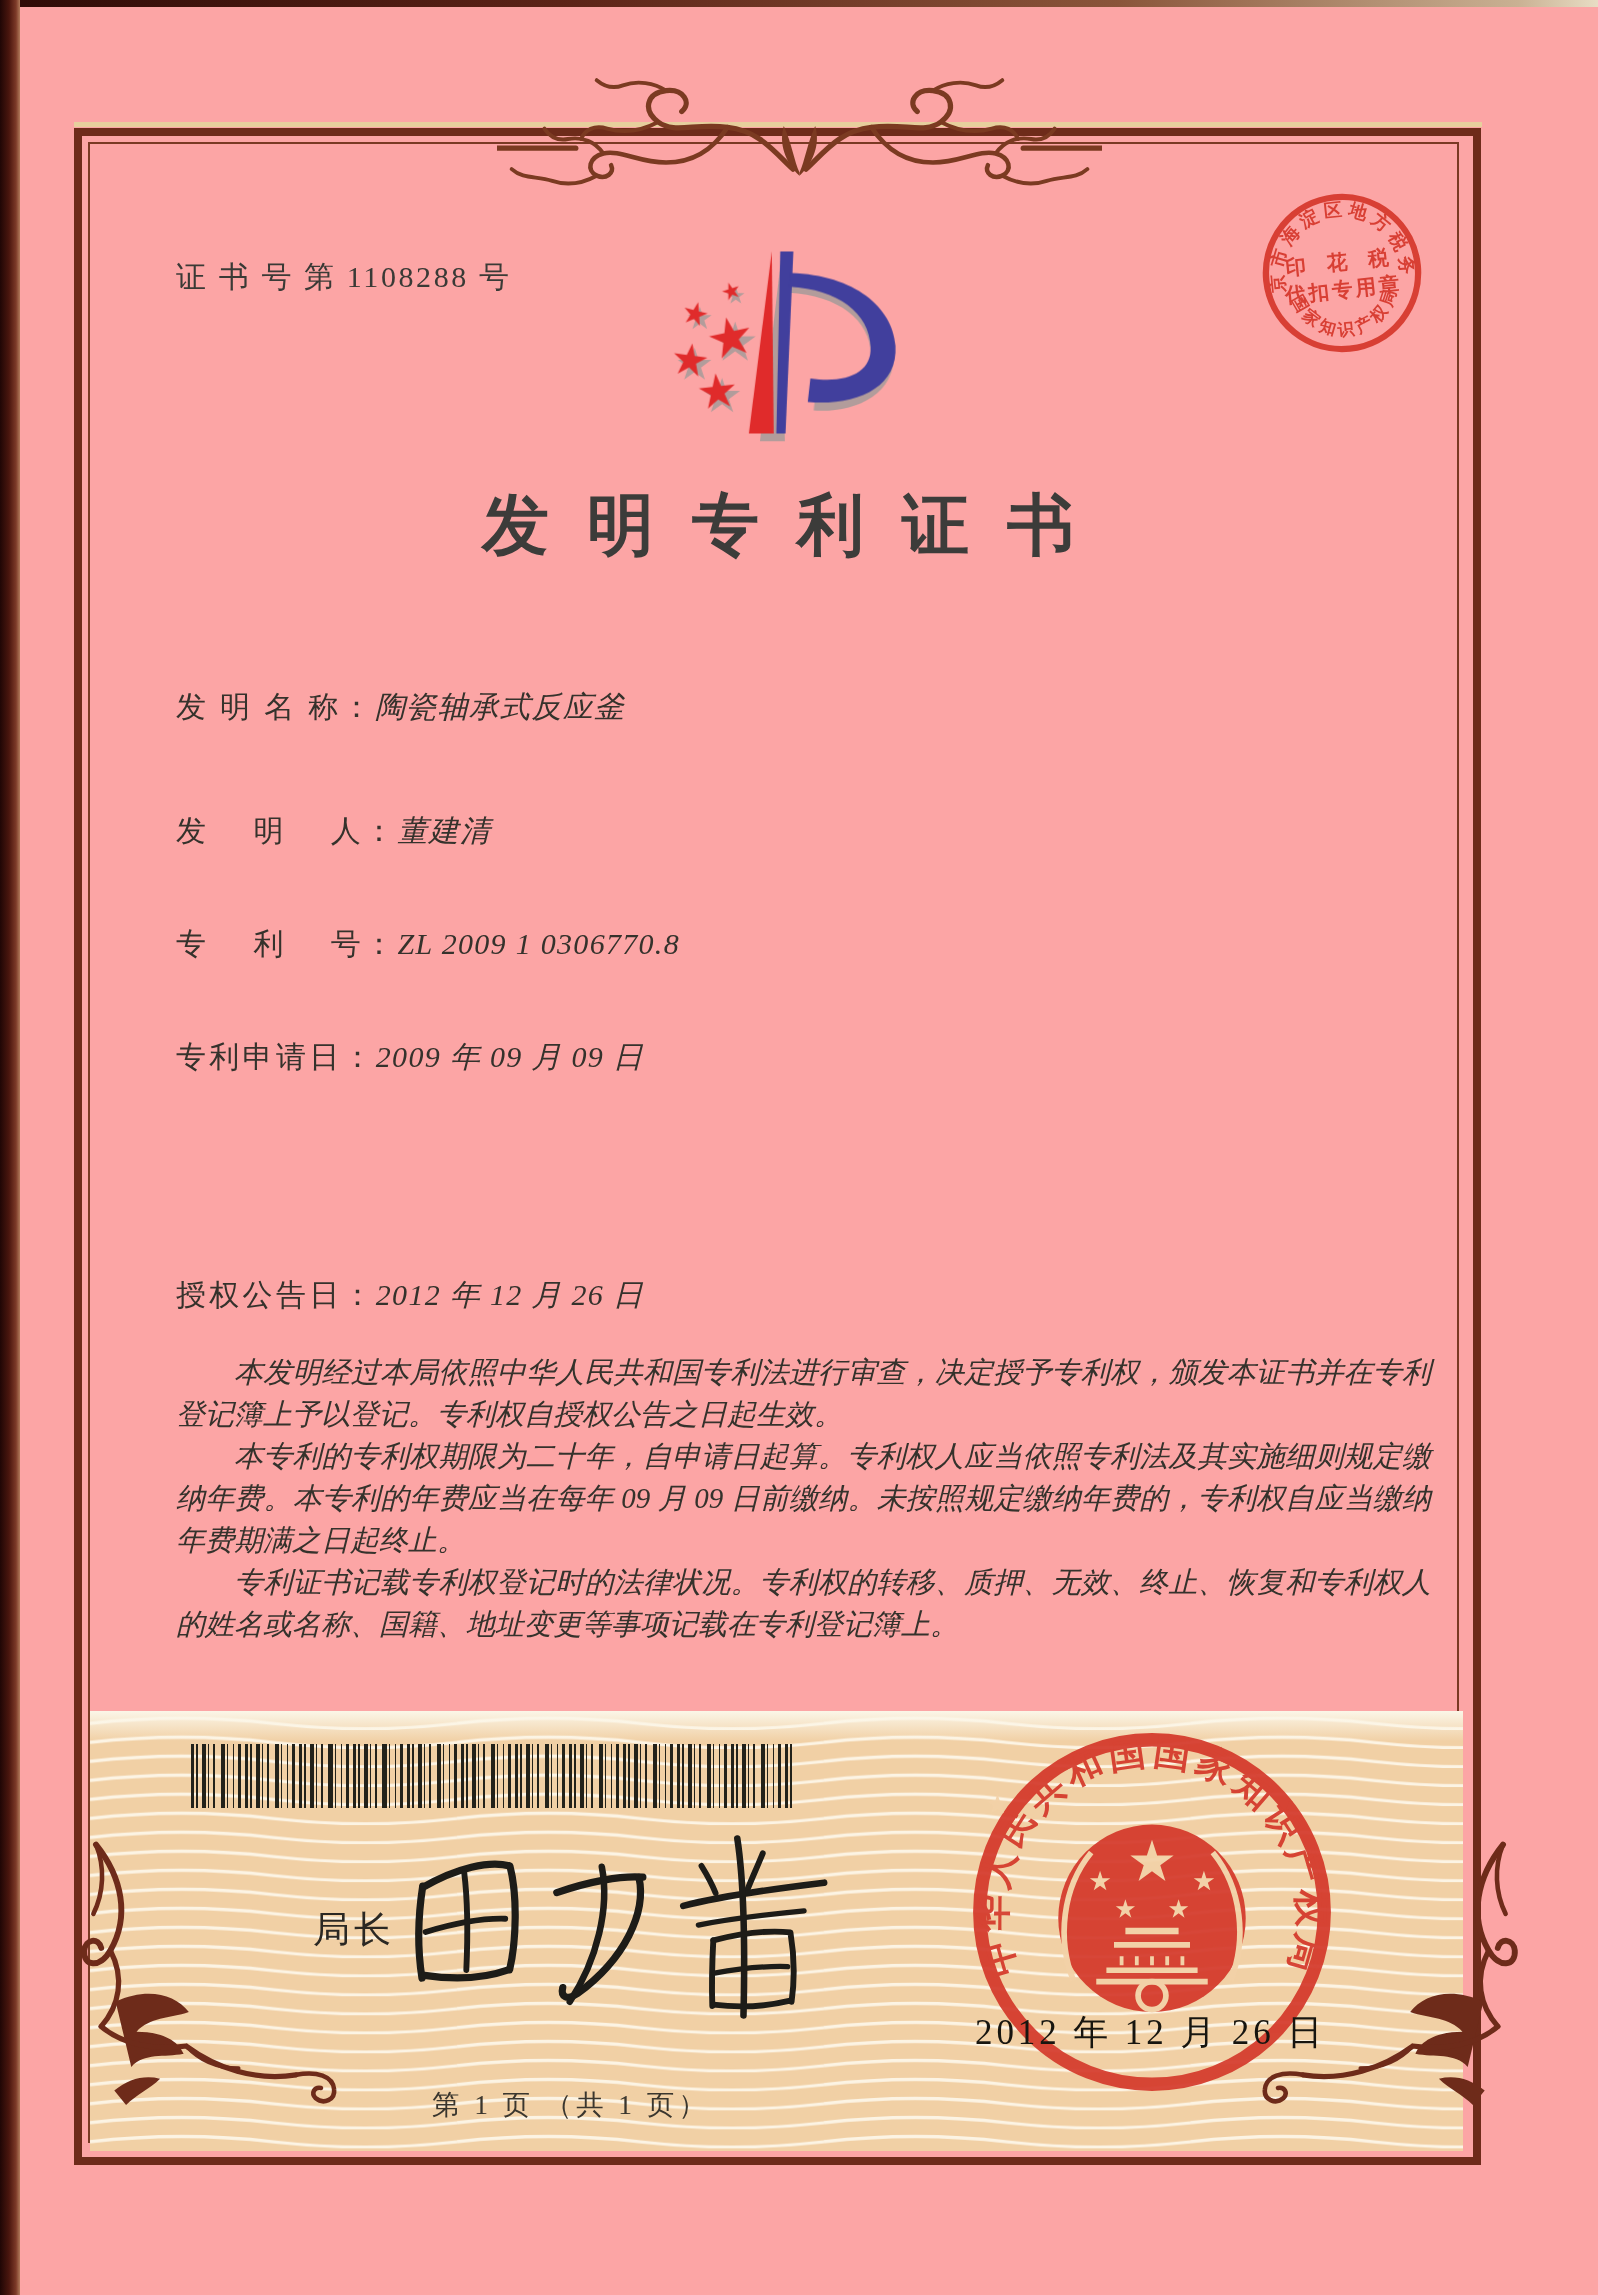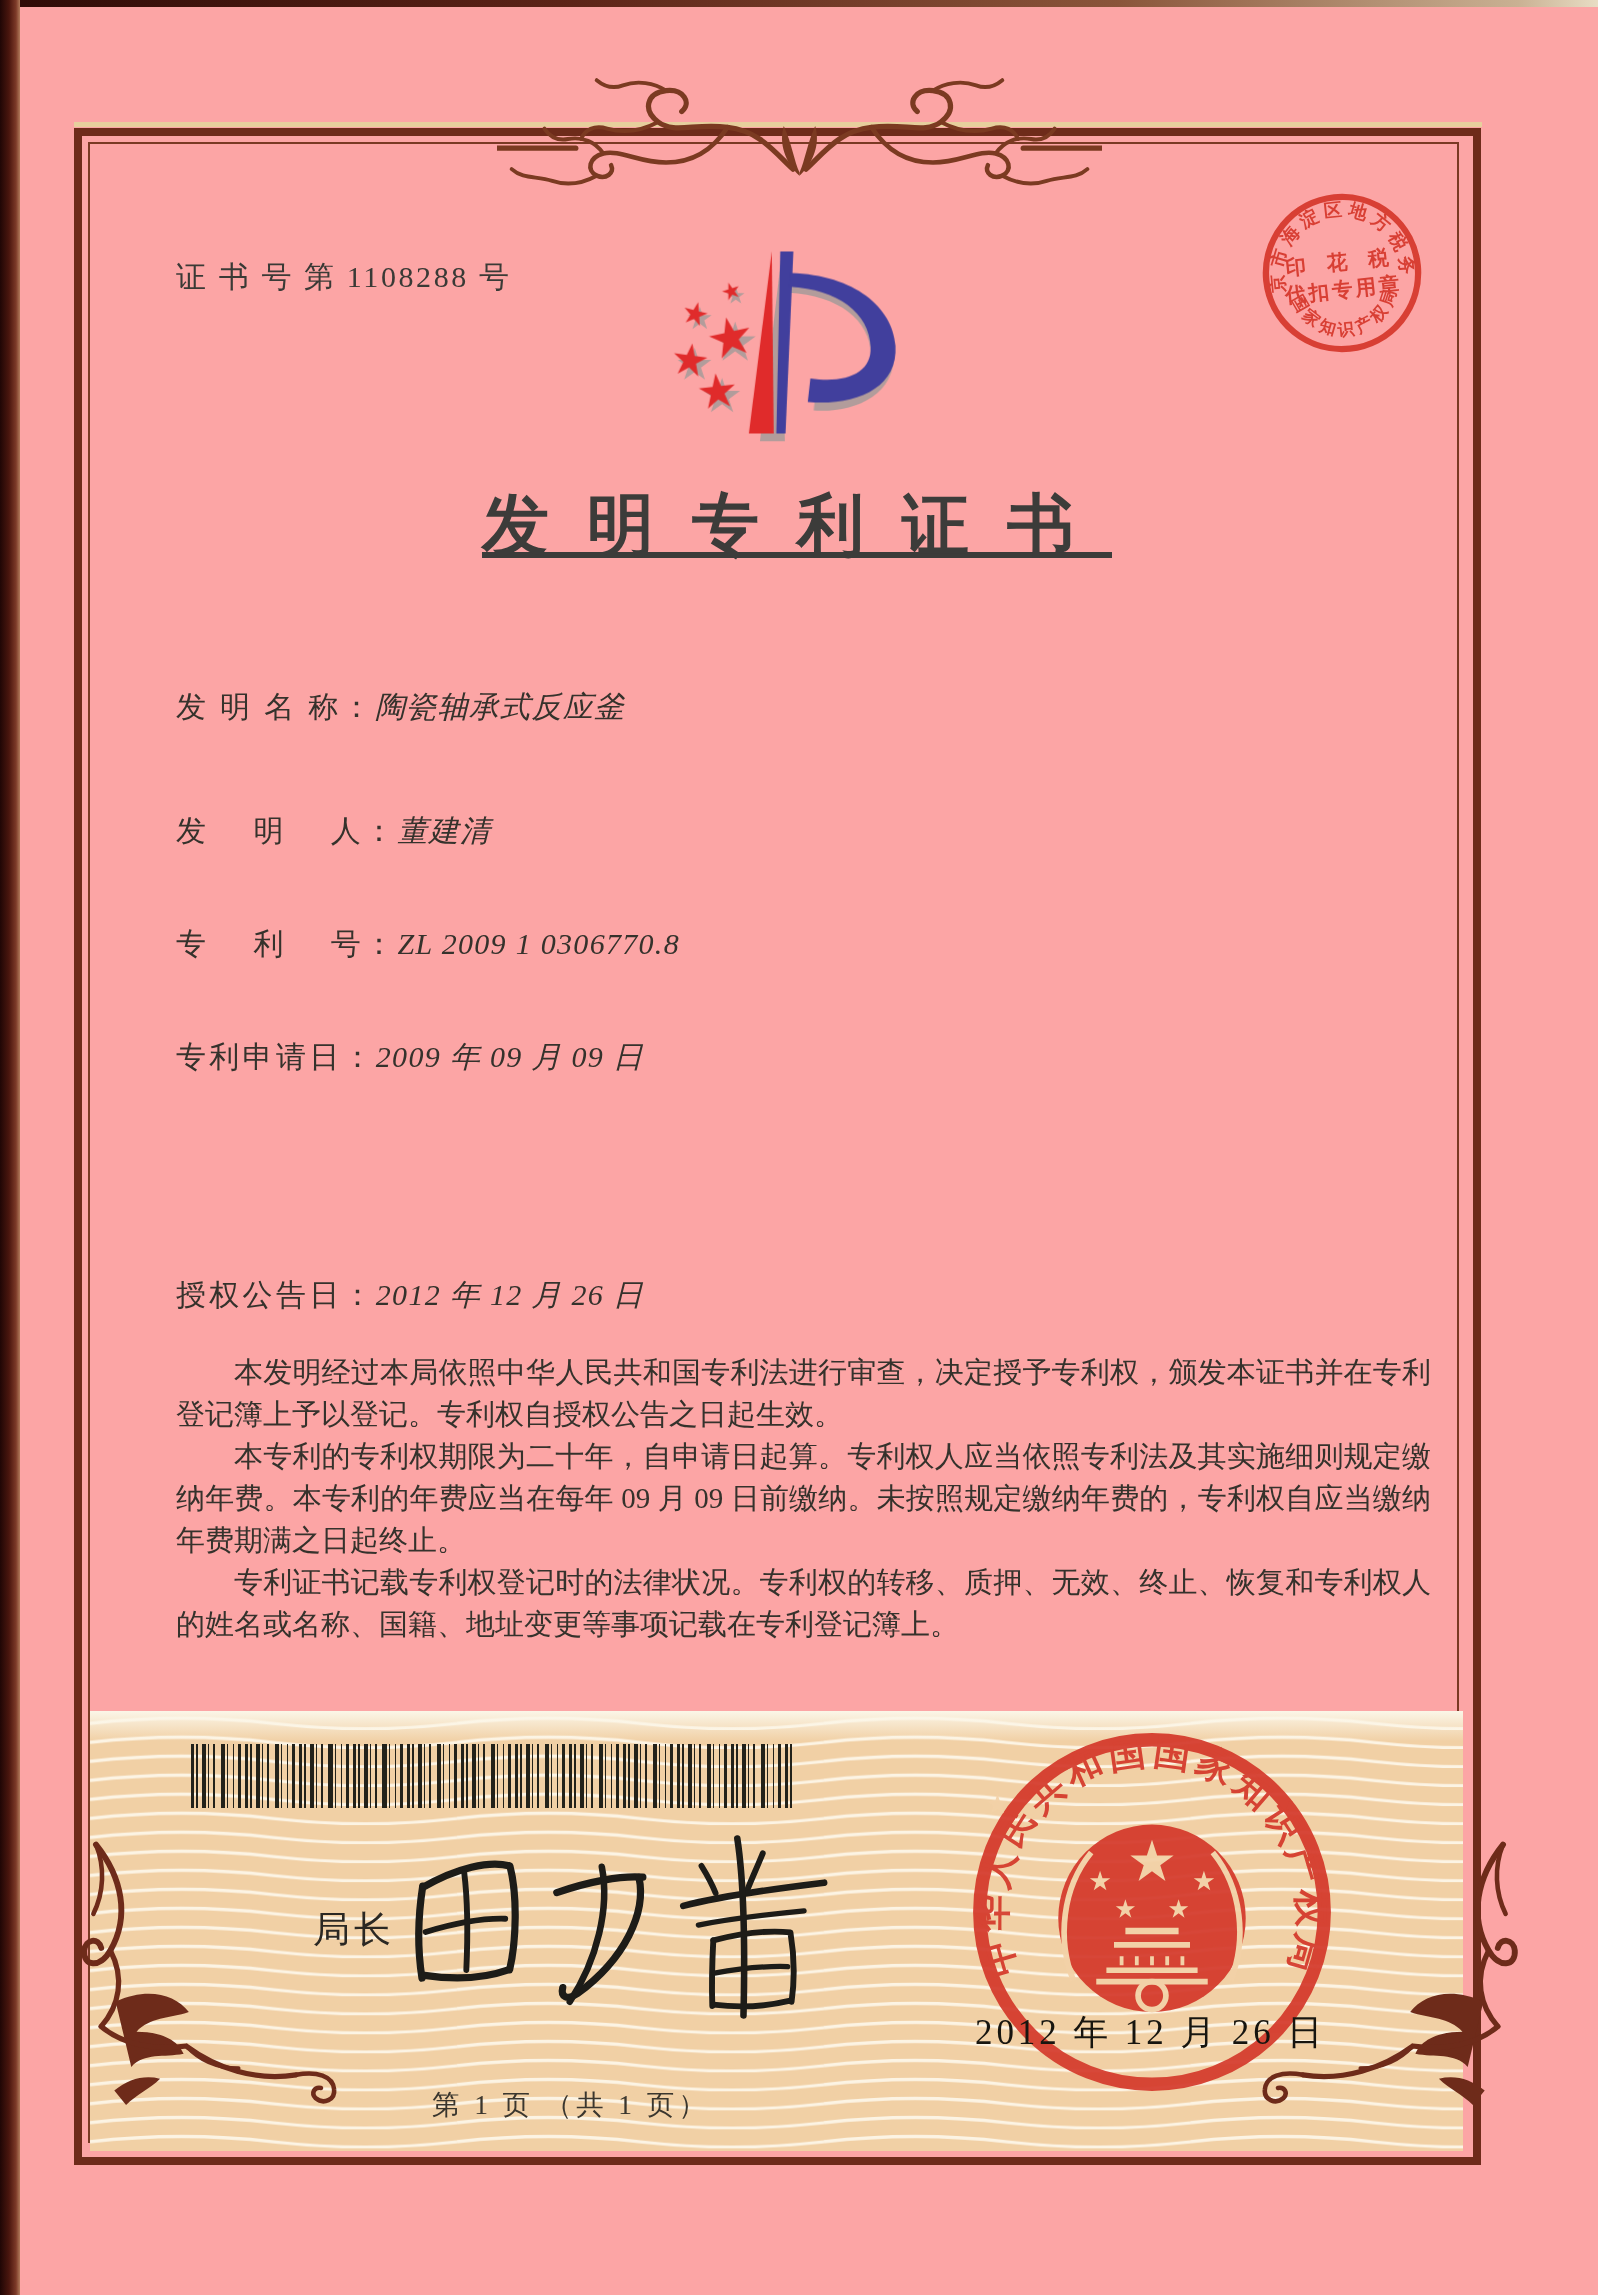--- a/index.html
+++ b/index.html
@@ -10,26 +10,26 @@
   .top-strip{position:absolute;left:0;top:0;width:100%;height:6.6px;
     background:linear-gradient(90deg,#2e0b07 0%,#5c2317 35%,#8a553a 70%,#c9b193 95%,#e8ddc4 100%);}
   .frame-outer{position:absolute;left:74px;top:128px;width:1391px;height:2021px;
     border:8.5px solid #6e2b1a;}
   .frame-gold{position:absolute;left:74px;top:122px;width:1408px;height:5.2px;background:#e7cf9d;}
   .frame-inner{position:absolute;left:88px;top:142px;width:1367px;height:1997px;
     border:2px solid #7a3a24;}
   .cert-no-wrap{position:absolute;left:176px;top:257px;font-size:30px;color:#3a3a36;letter-spacing:2.6px;}
   .logo{position:absolute;left:652px;top:237px;width:288px;height:226px;}
   .doc-title{position:absolute;left:74px;top:480px;width:1408px;text-align:center;
-    font-size:67px;font-weight:bold;color:#3c3c3a;letter-spacing:38px;text-indent:38px;text-decoration:underline;}
+    font-size:67px;font-weight:bold;color:#3c3c3a;letter-spacing:38px;text-indent:38px;}
   .field-row{position:absolute;left:176px;font-size:30px;color:#35322c;white-space:nowrap;}
   .field-label{letter-spacing:3.3px;}
   .field-value{letter-spacing:1.3px;font-style:italic;}
   .body-text{position:absolute;left:176px;top:1351px;width:1255px;font-size:29px;
-    color:#35322c;line-height:42px;text-align:justify;}
+    color:#35322c;line-height:42px;text-align:justify;font-style:italic;}
   .body-text p{margin:0;text-indent:58px;}
   .wave-band{position:absolute;left:90px;top:1711px;width:1373px;height:440px;}
   .barcode{position:absolute;left:191px;top:1744px;width:603px;height:64px;
     background-image:repeating-linear-gradient(90deg,
       #23221a 0 3.3px,rgba(0,0,0,0) 3.3px 5.2px,
       #23221a 5.2px 6.6px,rgba(0,0,0,0) 6.6px 11px,
       #23221a 11px 15px,rgba(0,0,0,0) 15px 17px,
       #23221a 17px 18.3px,rgba(0,0,0,0) 18.3px 22px,
       #23221a 22px 24px,rgba(0,0,0,0) 24px 29.5px,
       #23221a 29.5px 34px,rgba(0,0,0,0) 34px 36px,

